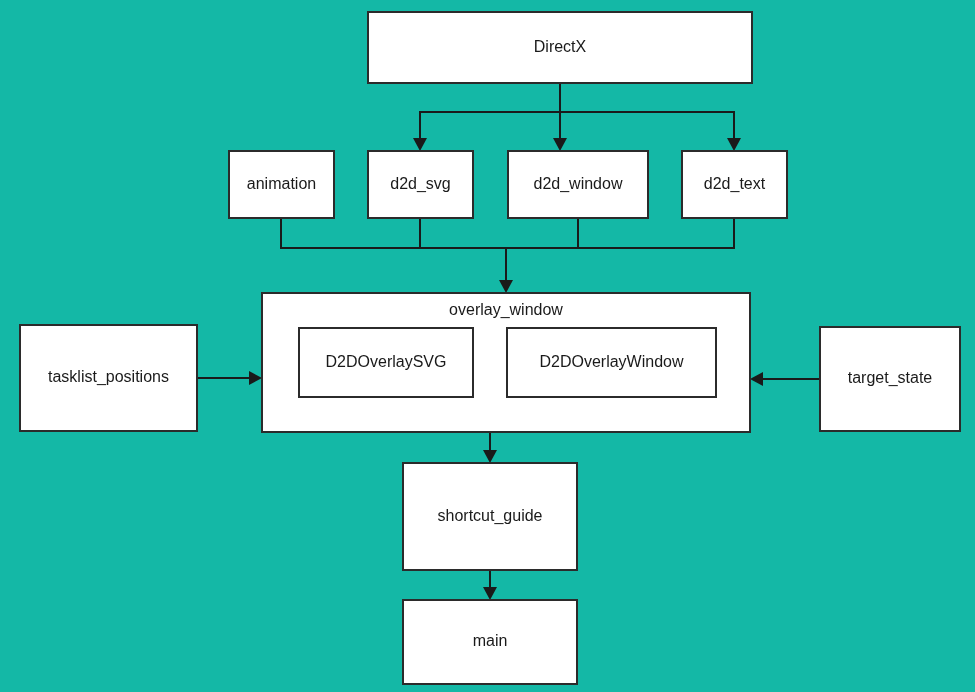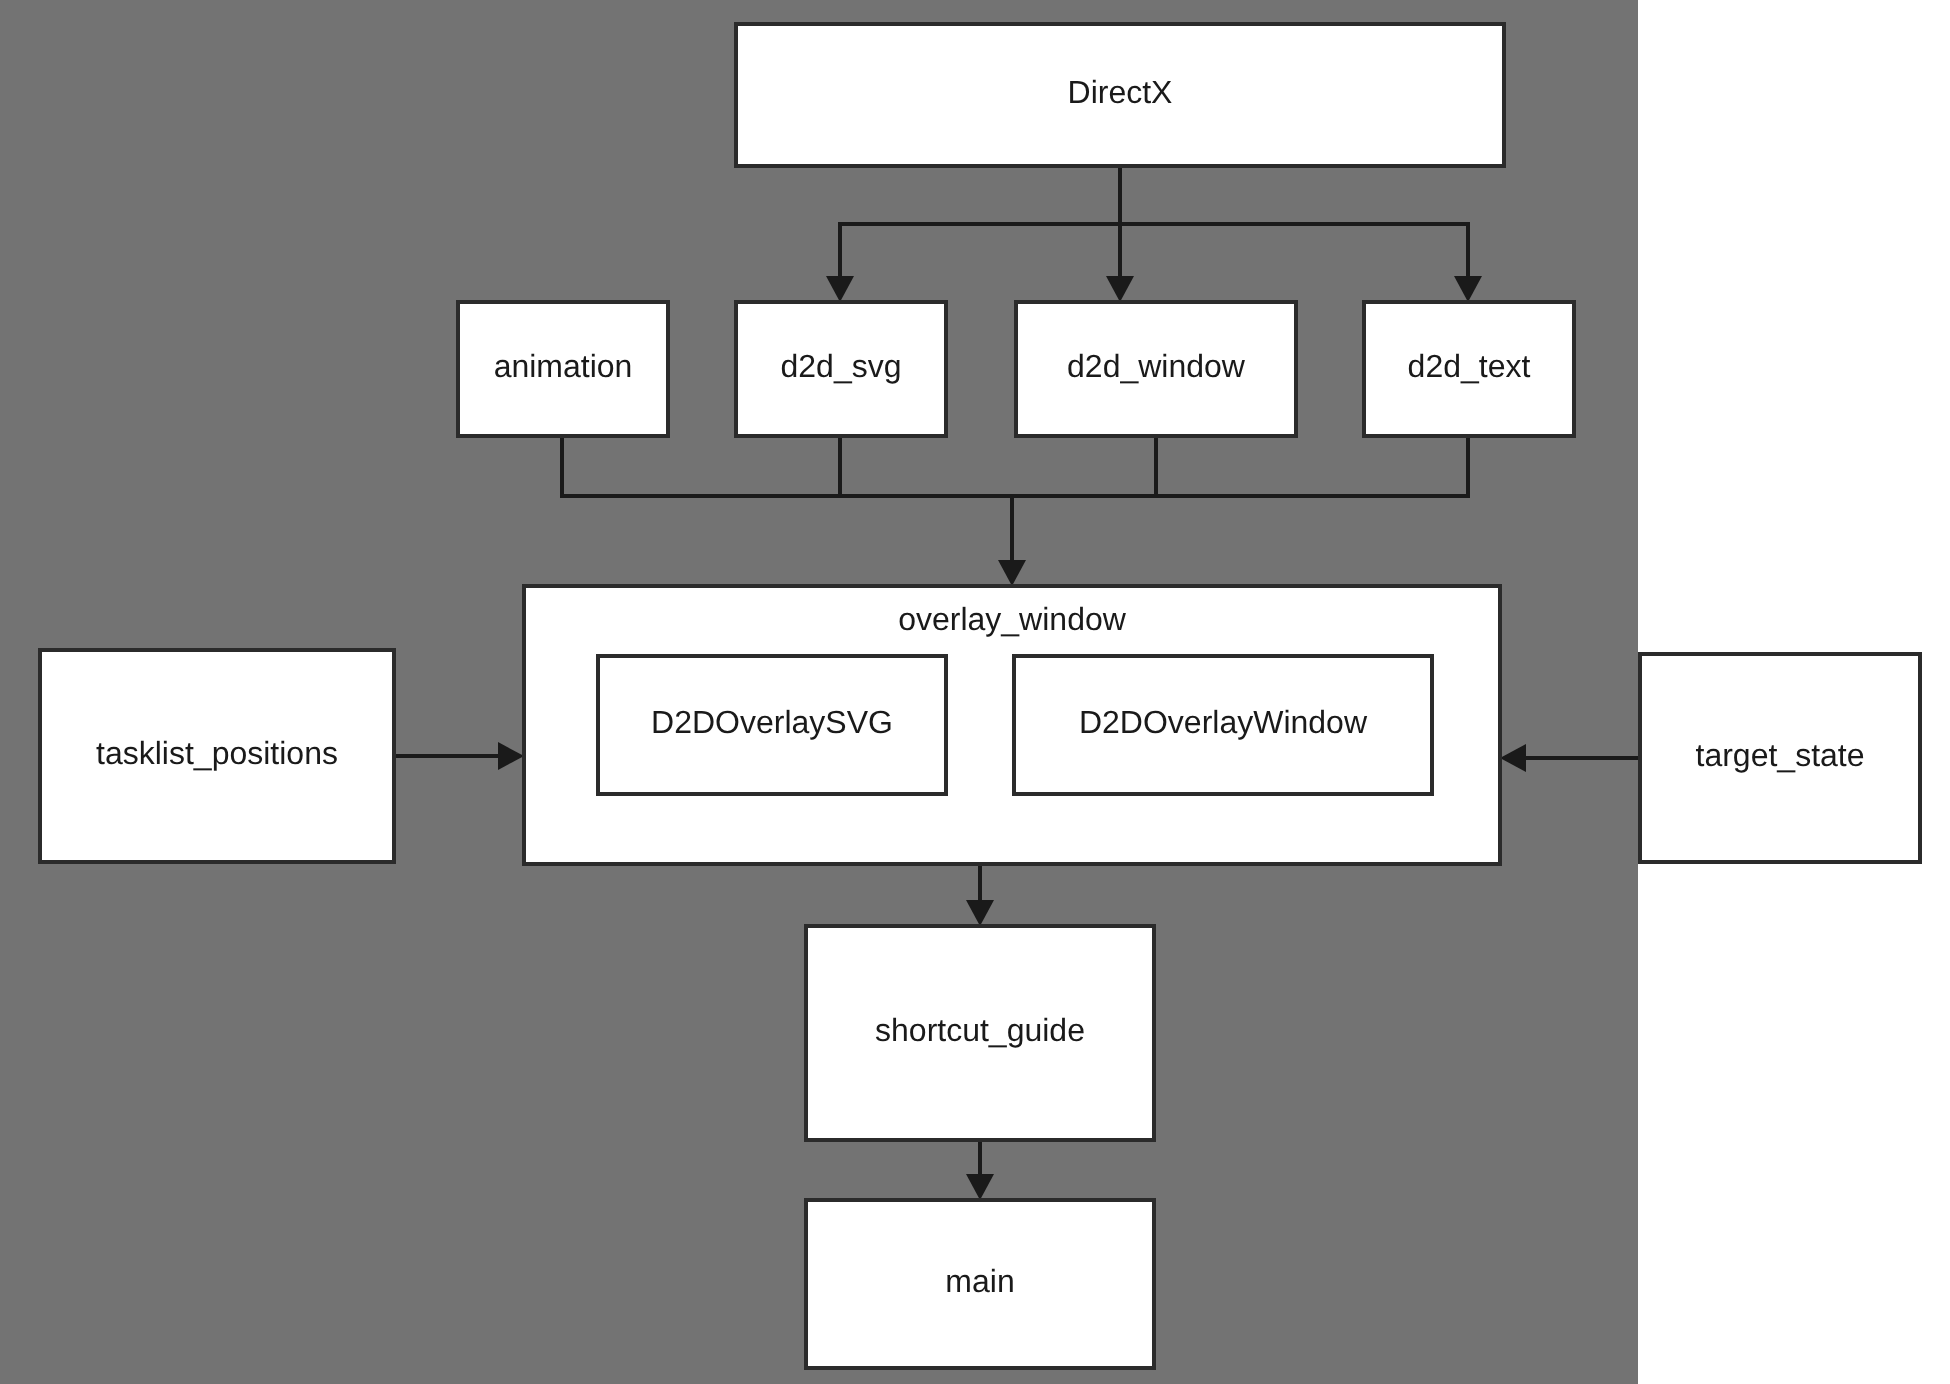--- a/index.html
+++ b/index.html
@@ -9,23 +9,23 @@
     background: #ffffff;
   }
   body {
     width: 975px;
     height: 692px;
     font-family: "Liberation Sans", sans-serif;
     overflow: hidden;
   }
   #diagram-root {
     position: relative;
-    width: 819px;
+    width: 975px;
     height: 692px;
-    background: #737373;
+    background: #14b8a6;
   }
   svg#diagram-svg {
     position: absolute;
     top: 0;
     left: 0;
     width: 975px;
     height: 692px;
     display: block;
   }
   .node-rect {

